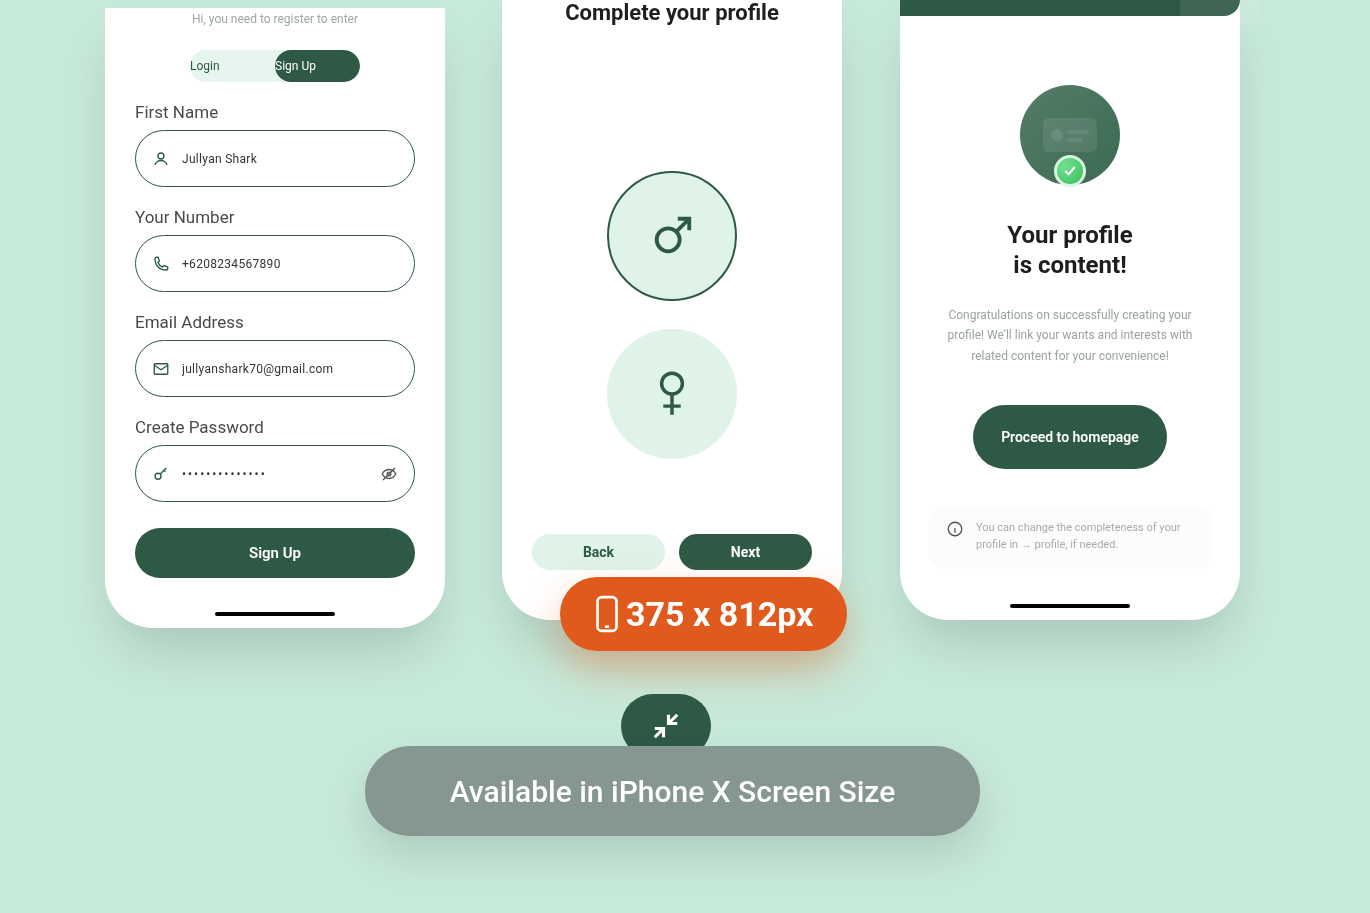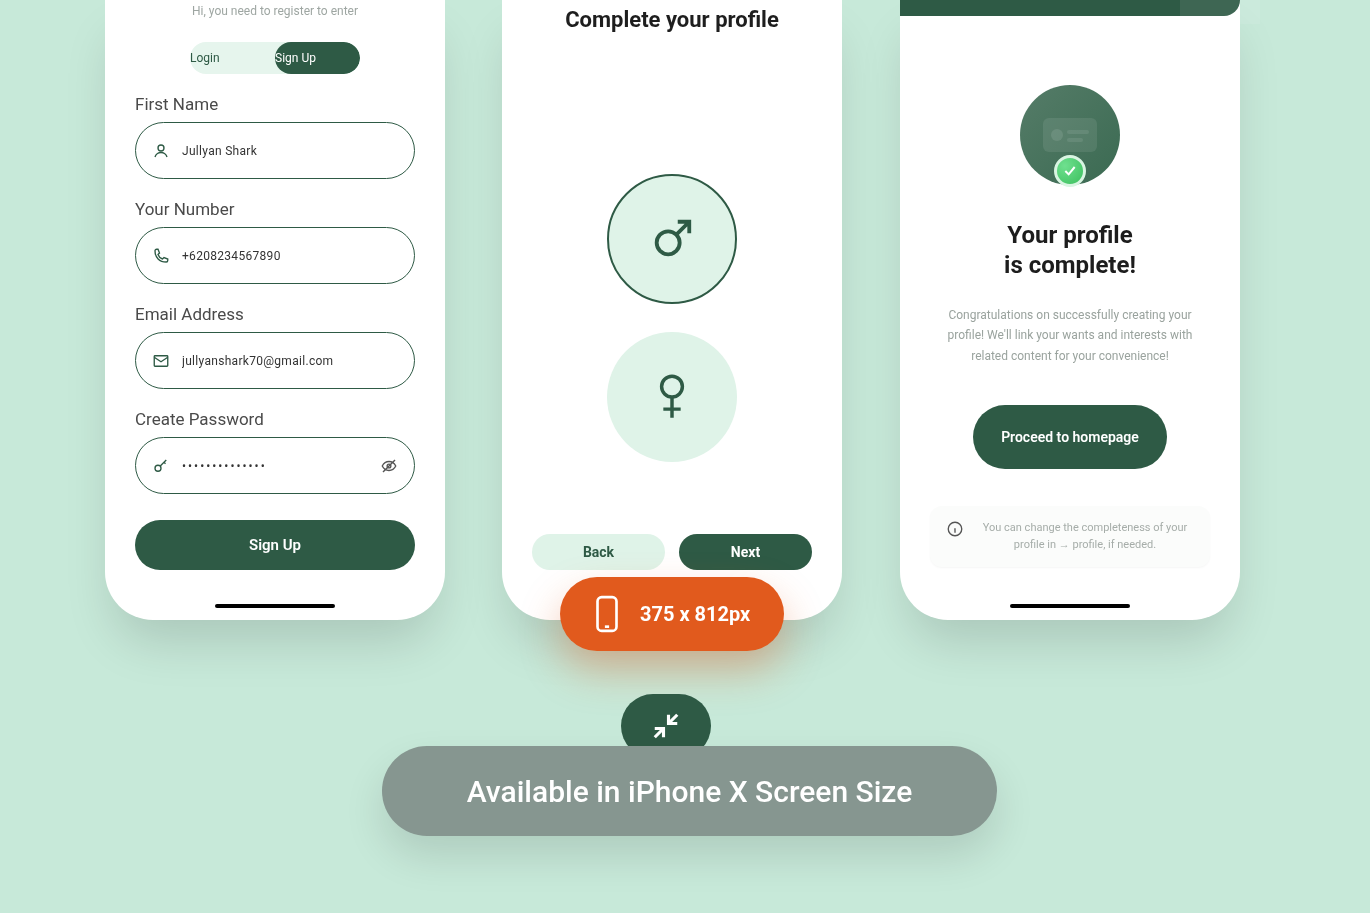--- a/index.html
+++ b/index.html
@@ -14,21 +14,21 @@
     position: absolute;
     width: 340px;
     height: 620px;
     background: #ffffff;
     border-radius: 0 0 48px 48px;
     box-shadow: 0 30px 50px -10px rgba(0,0,0,0.15);
     padding: 0 30px 0 30px;
     display: flex;
     flex-direction: column;
   }
-  .phone1 { left: 105px; top: 0; }
+  .phone1 { left: 105px; top: 8px; }
   .phone2 { left: 502px; top: 0; }
   .phone3 { left: 900px; top: 0; gap: 9px; }
   .home-indicator {
     position: absolute;
     bottom: 12px;
     left: 50%;
     transform: translateX(-50%);
     width: 120px;
     height: 4px;
     background: #000;
@@ -77,21 +77,21 @@
     background: #2e5a45;
     color: #fff;
     border: none;
     border-radius: 999px;
     height: 50px;
     font-size: 15px;
     font-weight: 600;
     cursor: pointer;
   }
   .phone1 .primary-btn { margin-top: auto; margin-bottom: 50px; }
-  .phone2-title { font-size: 22px; font-weight: 700; color: #1e1e1e; text-align: center; margin-top: 7px; }
+  .phone2-title { font-size: 22px; font-weight: 700; color: #1e1e1e; text-align: center; margin-top: 0; }
   .gender-circle {
     width: 130px;
     height: 130px;
     border-radius: 50%;
     background: #dff3e8;
     display: flex;
     align-items: center;
     justify-content: center;
     margin: 0 auto;
     cursor: pointer;
@@ -142,46 +142,46 @@
     margin: 30px auto 0 auto; display:block; cursor:pointer;
   }
   .info-box {
     margin-top: 28px;
     background: #fbfcfb;
     border-radius: 12px;
     padding: 14px 16px;
     display:flex; gap:12px; align-items:flex-start;
     box-shadow: 0 1px 2px rgba(0,0,0,0.04);
   }
-  .info-box .txt { font-size: 11px; color:#a6ada9; line-height:1.5;text-align:center; }
+  .info-box .txt { font-size: 11px; color:#a6ada9; line-height:1.5; }
 
   
   .dim-pill {
     position:absolute;
     left: 560px; top: 577px;
     background: #e15a1d;
     color:#fff;
     border-radius: 999px;
     height: 74px;
     padding: 0 34px;
-    display:flex; align-items:center; gap:20px;
-    font-size: 20px; font-weight:700;
+    display:flex; align-items:center; gap:6px;
+    font-size: 34px; font-weight:700;
     box-shadow: 0 20px 40px rgba(225,90,29,0.35);
   }
   .collapse-circle{
     position:absolute;
     left: 621px; top: 694px;
     width: 90px; height: 64px;
     background:#2e5a45;
     border-radius: 999px;
     display:flex; align-items:center; justify-content:center;
   }
   .footer-pill{
     position:absolute;
-    left: 382px; top: 746px;
+    left: 365px; top: 746px;
     width: 615px; height: 90px;
     background: #869690;
     border-radius: 999px;
     display:flex; align-items:center; justify-content:center;
     color:#fff; font-size: 30px; font-weight:500;
     box-shadow: 0 20px 40px rgba(0,0,0,0.12);
   }
   svg { display:block; }
 </style>
 </head>
@@ -286,21 +286,21 @@
     </svg>
     <div class="check-badge">
       <svg width="16" height="16" viewBox="0 0 24 24" fill="none" stroke="#fff" stroke-width="3">
           <path d="m5 12 5 5 9-11"></path>
         </svg>
     </div>
   </div>
 
   <div class="p3-title">
     <span>Your profile</span><br>
-    <span>is complete!</span>
+    <span>is content!</span>
   </div>
   <div class="p3-desc">Congratulations on successfully creating your profile! We'll link your wants and interests with related content for your convenience!</div>
   <button class="p3-btn">Proceed to homepage</button>
 
   <div class="info-box">
     <span>
       <svg width="18" height="18" viewBox="0 0 24 24" fill="none" stroke="#555" stroke-width="1.8">
           <circle cx="12" cy="12" r="9"></circle>
           <path d="M12 8h.01M11 12h1v5"></path>
         </svg>

